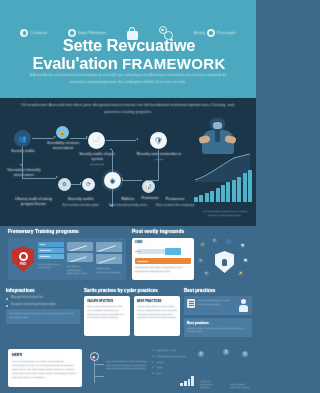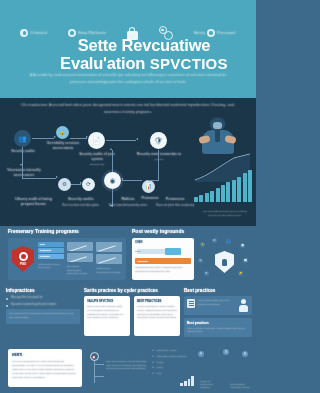--- a/index.html
+++ b/index.html
@@ -24,21 +24,21 @@
   .lockicon{width:11px;height:13px;position:relative;}
   .lockicon .shk{position:absolute;left:2.5px;top:0;width:6px;height:5px;border:1.3px solid #e9f6fa;
     border-bottom:none;border-radius:3px 3px 0 0;box-sizing:border-box;}
   .lockicon .bdy{position:absolute;left:0;top:4.5px;width:11px;height:8.5px;background:#eaf6fa;border-radius:1.5px;}
   .gearicon{width:14px;height:14px;position:relative;}
   .gearicon .c1{position:absolute;left:0;top:0;width:8px;height:8px;border:1.2px solid #e4f3f8;border-radius:50%;box-sizing:border-box;}
   .gearicon .c2{position:absolute;left:5px;top:5px;width:9px;height:9px;border:1.2px solid #e4f3f8;border-radius:50%;box-sizing:border-box;}
   .gearicon .d{position:absolute;left:2.6px;top:2.6px;width:2.6px;height:2.6px;background:#eaf6fa;border-radius:50%;}
 
   .title{position:absolute;left:0;top:36px;width:258px;text-align:center;
-    font-size:16.5px;font-weight:700;line-height:1.12;color:#fff;letter-spacing:-.2px;padding-left:15px;}
+    font-size:16.5px;font-weight:700;line-height:1.12;color:#fff;letter-spacing:-.2px;}
   .title .l2{display:block;}
   .title .fw{font-size:15px;letter-spacing:.3px;}
   .subtitle{position:absolute;left:26px;top:72px;width:204px;text-align:center;
     font-size:3.6px;line-height:1.85;}
 
   
   .dark{position:absolute;left:0;top:98px;width:256px;height:128px;background:#1b3549;overflow:hidden;}
   .intro{position:absolute;left:18px;top:4px;width:220px;text-align:center;font-size:3.7px;line-height:1.9;}
 
   .flow{position:absolute;left:0;top:18px;width:256px;height:110px;}
@@ -194,21 +194,21 @@
     </div>
     <div class="logo">
       <span class="txt blur">Hatety</span>
       <span class="mark"></span>
       <span class="txt blur">Personnal</span>
     </div>
   </div>
 
   <div class="title">
     <span>Sette Revcuatiwe</span>
-    <span class="l2"><span>Evalu'ation </span><span class="fw">SPVCTIOS</span></span>
+    <span class="l2"><span>Evalu'ation </span><span class="fw">FRAMEWORK</span></span>
   </div>
   <div class="subtitle blur">A Assundtn by cund aneisonti ametioration of achuutld cyer schuokng insl afflenaspect comsitions of and atost comemad de prinscusrs arlatsomlegeewain the cardingioot sohtolc ell act sine schools.</div>
 </div>
 
 <div class="dark">
   <div class="intro blur">Uls irewaluction: Asossiod feeti edrce yovrs designrand muent outonts one ted hactibvated incidetond mpredections  Chasting,  and-awareness training programs.</div>
 
   <div class="flow">
 
     <div class="node md" style="left:14px;top:14px;background:#2d5674;">

